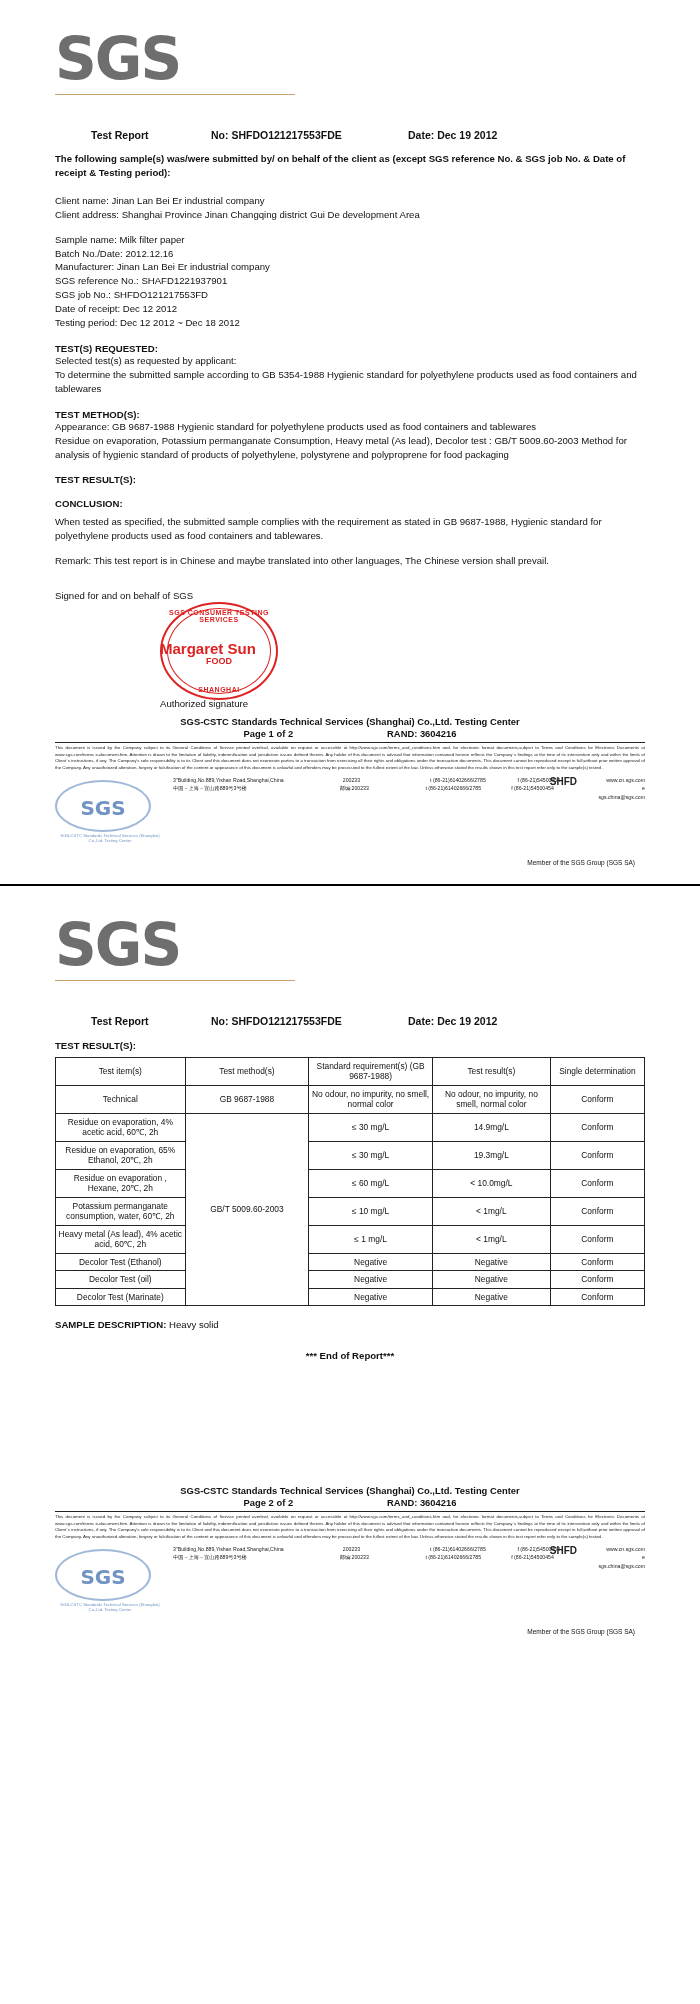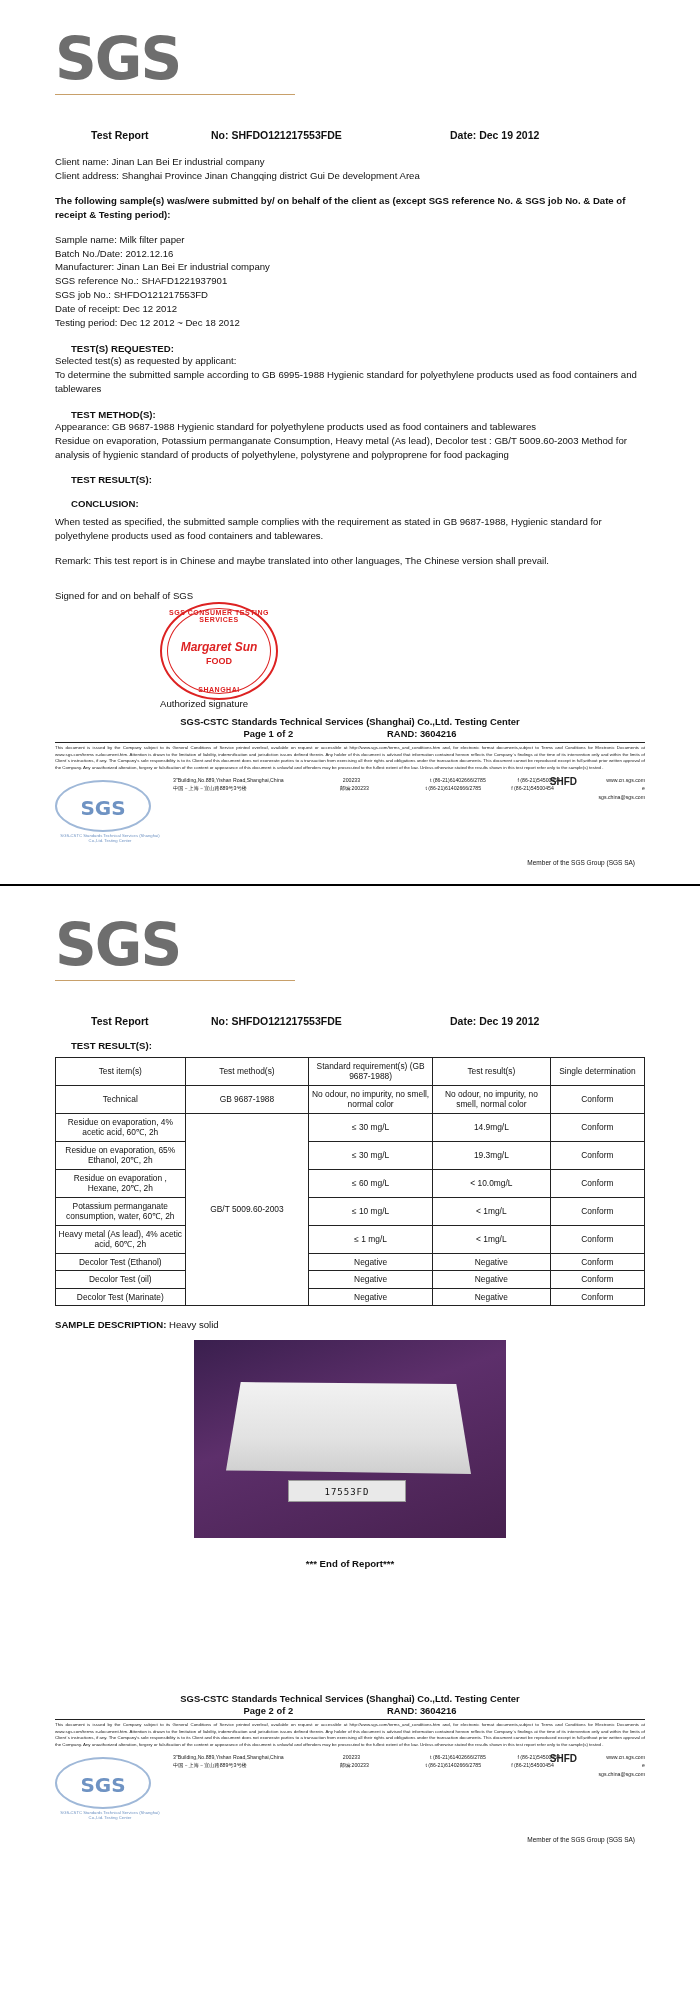--- a/index.html
+++ b/index.html
@@ -43,28 +43,28 @@
   }
   
   .rep-head {
     display:flex;
     align-items:baseline;
     font-size:10.5px;
     font-weight:bold;
     margin-top:34px;
   }
   .rep-head .c1 { width:120px;margin-left:36px; }
-  .rep-head .c2 { width:239px; }
+  .rep-head .c2 { width:197px; }
   .rep-head .c3 { flex:1; text-align:left; }
   .blk { font-size:9.6px; line-height:1.45; }
   .blk.b { font-weight:bold; }
   .mt10 { margin-top:11px; }
   .mt6 { margin-top:6px; }
   .mt14 { margin-top:14px; }
-  .sect-title { font-weight:bold; font-size:9.6px; margin-top:13px;margin-left:16px;}
+  .sect-title { font-weight:bold; font-size:9.6px; margin-top:13px;}
   .line { font-size:9.6px; line-height:1.45; }
   
   .sign-area { margin-top:22px; position:relative; height:120px; }
   .sign-lbl { font-size:9.6px; }
   .stamp {
     position:absolute;
     left:105px; top:12px;
     width:118px; height:98px;
   }
   .stamp-ring {
@@ -80,22 +80,21 @@
   .stamp-txt-top, .stamp-txt-bot {
     position:absolute; left:0; right:0;
     text-align:center;
     color:#d22; font-size:7px; font-weight:bold;
     letter-spacing:.5px;
   }
   .stamp-txt-top { top:7px; }
   .stamp-txt-bot { bottom:7px; }
   .stamp-mid {
     position:absolute; left:0; right:0; top:38px;
-    text-align:center; color:#d22; font-size:12px; font-weight:bold;
-    font-style:italic;
+    text-align:left; color:#d22; font-size:15px; font-weight:bold;
   }
   .stamp-mid2 {
     position:absolute; left:0; right:0; top:54px;
     text-align:center; color:#d22; font-size:9px; font-weight:bold;
   }
   .auth-lbl { position:absolute; left:105px; top:108px; font-size:9.6px;}
   
   .foot-center { text-align:center; font-size:9.4px; font-weight:bold; margin-top:6px; }
   .foot-pg {
     display:flex; justify-content:center; gap:94px;
@@ -188,40 +187,40 @@
   </div>
 
   <div class="page-inner">
 
     <div class="rep-head">
       <div class="c1">Test Report</div>
       <div class="c2">No:  SHFDO121217553FDE</div>
       <div class="c3">Date: Dec 19 2012</div>
     </div>
 
+    <div class="blk b mt10">The following sample(s) was/were submitted by/ on behalf of the client as (except SGS reference No. &amp; SGS job No. &amp; Date of receipt &amp; Testing period):</div>
+
     <div class="blk mt14">
       <div>Client name: Jinan Lan Bei Er industrial company</div>
       <div>Client address: Shanghai Province Jinan Changqing district Gui De development Area</div>
     </div>
-
-    <div class="blk b mt10">The following sample(s) was/were submitted by/ on behalf of the client as (except SGS reference No. &amp; SGS job No. &amp; Date of receipt &amp; Testing period):</div>
 
     <div class="blk mt10">
       <div>Sample name: Milk filter paper</div>
       <div>Batch No./Date: 2012.12.16</div>
       <div>Manufacturer: Jinan Lan Bei Er industrial company</div>
       <div>SGS reference No.: SHAFD1221937901</div>
       <div>SGS job No.: SHFDO121217553FD</div>
       <div>Date of receipt: Dec 12 2012</div>
       <div>Testing period: Dec 12 2012 ~ Dec 18 2012</div>
     </div>
 
     <div class="sect-title">TEST(S) REQUESTED:</div>
     <div class="line">Selected test(s) as requested by applicant:</div>
-    <div class="line">To determine the submitted sample according to GB 6995-1988 Hygienic standard for polyethylene products used as food containers and tablewares</div>
+    <div class="line">To determine the submitted sample according to GB 5354-1988 Hygienic standard for polyethylene products used as food containers and tablewares</div>
 
     <div class="sect-title">TEST METHOD(S):</div>
     <div class="line">Appearance: GB 9687-1988 Hygienic standard for polyethylene products used as food containers and tablewares</div>
     <div class="line">Residue on evaporation, Potassium permanganate Consumption, Heavy metal (As lead), Decolor test : GB/T 5009.60-2003 Method for analysis of hygienic standard of products of polyethylene, polystyrene and polyproprene for food packaging</div>
 
     <div class="sect-title">TEST RESULT(S):</div>
 
     <div class="sect-title">CONCLUSION:</div>
     <div class="line mt6">When tested as specified, the submitted sample complies with the requirement as stated in GB 9687-1988, Hygienic standard for polyethylene products used as food containers and tablewares.</div>
 
@@ -368,24 +367,20 @@
           <td>Conform</td>
         </tr>
       </tbody>
     </table>
 
     <div class="samp-desc">
       <span>SAMPLE DESCRIPTION:</span>
       <span class="norm">Heavy solid</span>
     </div>
 
-    <div class="photo">
-      <div class="sheet"></div>
-      <div class="label">17553FD</div>
-    </div>
 
     <div class="end-rep">*** End of Report***</div>
 
     <div class="spacer-120"></div>
 
     <div class="foot-center">SGS-CSTC Standards Technical Services (Shanghai) Co.,Ltd. Testing Center</div>
     <div class="foot-pg">
       <span>Page 2 of 2</span>
       <span>RAND: 3604216</span>
     </div>

